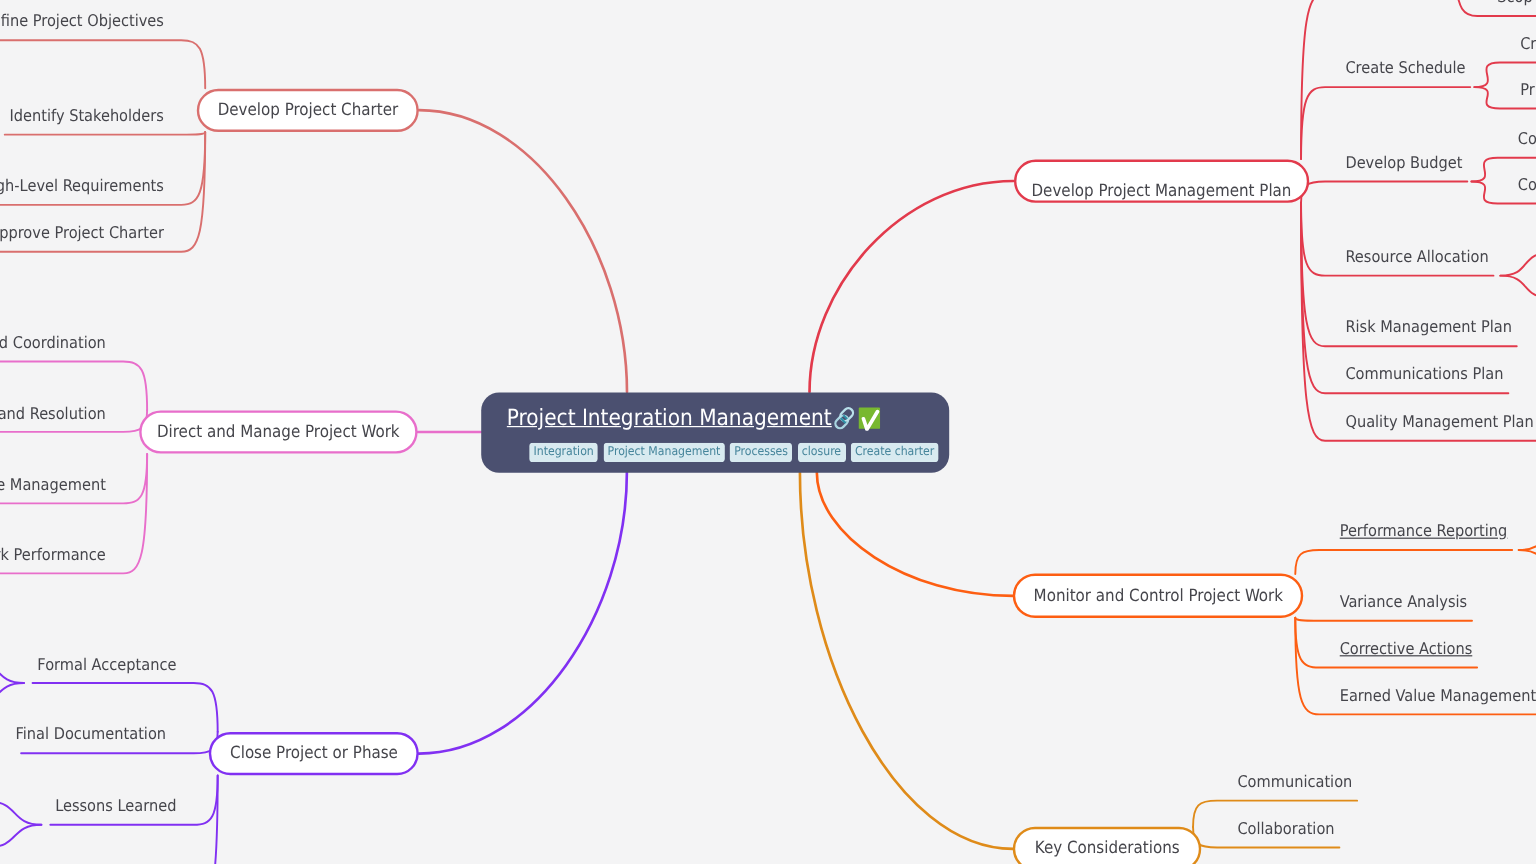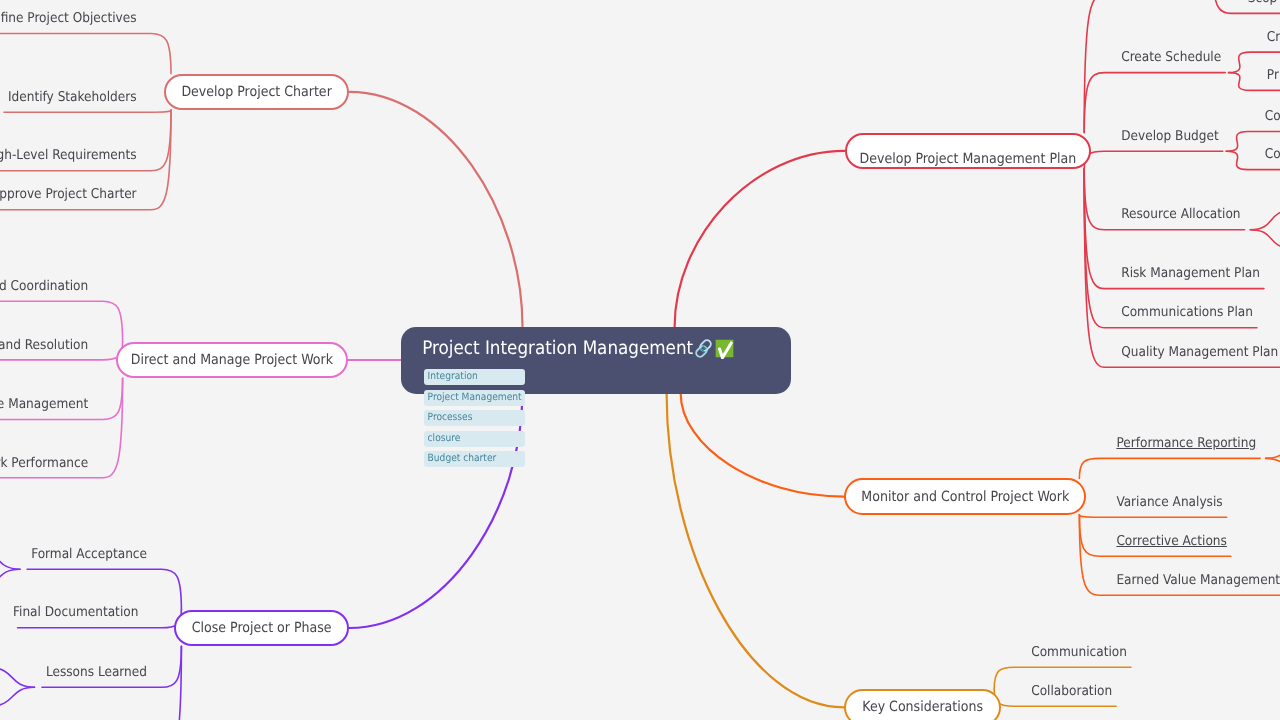--- a/index.html
+++ b/index.html
@@ -8,22 +8,22 @@
   #stage{position:relative;width:1280px;height:720px;overflow:hidden;background:#f4f4f5;transform:translateZ(0);}
   svg#links{position:absolute;left:0;top:0;width:1280px;height:720px;}
   .leaf{position:absolute;will-change:opacity;white-space:nowrap;font-size:13.5px;color:#45454b;line-height:1;}
   .pill{position:absolute;box-sizing:border-box;background:#ffffff;border-style:solid;
         border-width:2.4px;border-radius:999px;display:flex;align-items:center;
         justify-content:center;white-space:nowrap;font-size:14px;color:#45454b;}
   .pill span{will-change:opacity;}
   #root{position:absolute;box-sizing:border-box;background:#4b5070;border-radius:15px;
         padding:0 22.5px;}
   #roottitle{position:absolute;will-change:opacity;left:21.3px;top:11.3px;font-size:18.65px;color:#ffffff;
-             white-space:nowrap;display:flex;align-items:center;gap:0;line-height:21px;height:21px;}
-  #roottags{position:absolute;left:23px;top:42.5px;display:flex;gap:4.3px;flex-direction:column;}
+             white-space:nowrap;display:flex;align-items:center;gap:0;line-height:21px;height:21px;text-decoration:underline;}
+  #roottags{position:absolute;left:40px;top:42.5px;display:flex;gap:4.3px;}
   .tag{will-change:opacity;background:#d8eaf0;color:#46859b;font-size:10.15px;border-radius:3px;
        padding:0 3.6px;height:16.2px;line-height:16.2px;white-space:nowrap;}
   .emoji{display:inline-block;width:21px;height:21px;line-height:0;}
   .emoji svg{display:block;}
 </style>
 </head>
 <body>
 
 <div id="stage">
   <svg id="links" viewBox="0 0 1280 720" xmlns="http://www.w3.org/2000/svg">
@@ -139,16 +139,16 @@
           <rect x="2.8" y="2.8" width="30.4" height="30.4" rx="1.2" fill="#78b830"></rect>
           <path d="M9.5 18.8 L14.5 34.0 L29.6 8.5" fill="none" stroke="#ffffff" stroke-width="5.2" stroke-linecap="round" stroke-linejoin="round"></path>
         </svg>
       </span>
     </div>
     <div id="roottags">
         <span class="tag">Integration</span>
         <span class="tag">Project Management</span>
         <span class="tag">Processes</span>
         <span class="tag">closure</span>
-        <span class="tag">Budget charter</span>
+        <span class="tag">Create charter</span>
       </div>
   </div>
 </div>
 
 </body></html>

